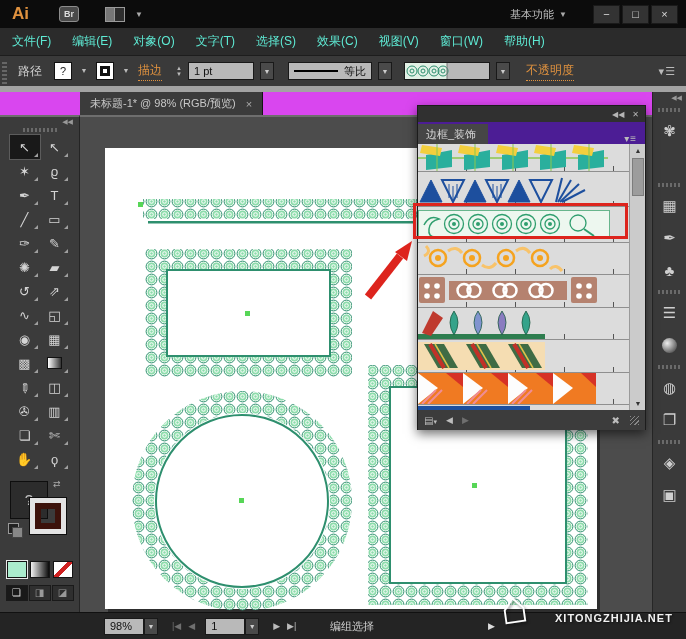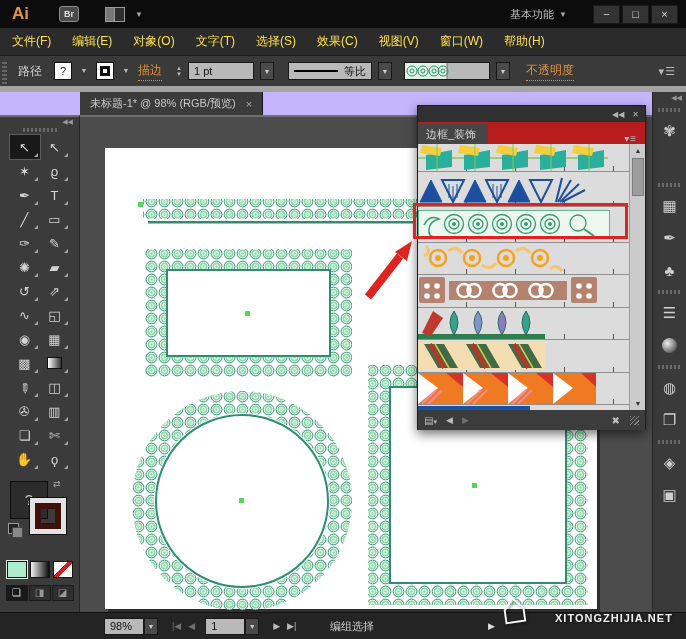--- a/index.html
+++ b/index.html
@@ -23,21 +23,21 @@
   .caret{color:#aaa; font-size:8px;}
   .titlebar .spacer{flex:1;}
   .workspace{color:#bbb; font-size:11px; display:flex; align-items:center; gap:5px; margin-right:16px;}
   .winbtns{display:flex; gap:2px; margin-right:2px;}
   .winbtn{width:27px; height:19px; background:#333; border:1px solid #1a1a1a; color:#ddd;
           font-size:11px; line-height:17px; text-align:center;}
 
   
   .menubar{position:absolute; left:0; top:28px; width:686px; height:28px; background:#2b2b2b;
            border-bottom:1px solid #1d1d1d; display:flex; align-items:center; gap:21px; padding-left:12px;}
-  .menu-item{color:#fde047; font-size:12px; white-space:nowrap;}
+  .menu-item{color:#5eead4; font-size:12px; white-space:nowrap;}
 
   
   .controlbar{position:absolute; left:0; top:56px; width:686px; height:36px; background:#3a3a3a;
               border-bottom:6px solid #a3a3a3; display:flex; align-items:center; gap:6px; padding-left:10px;}
   .cb-grip{position:absolute; left:2px; top:6px; width:5px; height:24px;
            background:repeating-linear-gradient(180deg,#666 0 2px,transparent 2px 4px);}
   .cb-label{color:#cfcfcf; margin:0 6px 0 8px;}
   .swatch{width:18px; height:18px; background:#fff; border:1px solid #111; color:#222;
           font-size:11px; text-align:center; line-height:17px;}
   .swatch.stroke-sw{position:relative;}
@@ -48,21 +48,21 @@
   .field{background:#b9b9b9; color:#111; border:1px solid #191919; height:18px; line-height:16px;
          padding:0 5px; font-size:11px;}
   .stroke-style{display:flex; align-items:center; gap:6px; width:84px;}
   .stroke-line{flex:1; height:2px; background:#000;}
   .brush-prev{width:86px; padding:0;}
   .drop-btn{width:14px; height:18px; background:#4a4a4a; border:1px solid #191919; color:#ccc;
             font-size:7px; text-align:center; line-height:17px;}
   .panel-opts{margin-left:auto; margin-right:10px; color:#bbb; font-size:11px; letter-spacing:1px;}
 
   
-  .tabbar{position:absolute; left:0; top:92px; width:686px; height:23px; background:#c4b5fd;}
+  .tabbar{position:absolute; left:0; top:92px; width:686px; height:23px; background:#d946ef;}
   .doctab{position:absolute; left:80px; top:0; height:23px; background:#3b3b3b; color:#c8c8c8;
           font-size:11px; display:flex; align-items:center; gap:10px; padding:0 10px; border-right:1px solid #141414;}
   .doctab .close{color:#aaa; font-size:11px;}
 
   
   .toolbar{position:absolute; left:0; top:115px; width:80px; height:497px; background:#3b3b3b;
            border-top:2px solid #6e6e6e; border-right:1px solid #242424;}
   .tb-head{height:10px; text-align:right; color:#999; font-size:7px; padding:1px 6px 0 0;}
   .tb-grip{width:34px; height:4px; margin:1px auto 3px;
            background:repeating-linear-gradient(90deg,#6a6a6a 0 2px,transparent 2px 4px);}
@@ -112,21 +112,21 @@
              color:#cfcfcf; font-size:15px; margin:1px 0;}
   .dock-item .quarter{width:16px; height:16px; background:conic-gradient(from 180deg at 0% 100%,#eee,#555 25%,transparent 25%);
                       border-bottom-left-radius:2px;}
   .dock-item .sphere{width:15px; height:15px; border-radius:50%; background:radial-gradient(circle at 35% 35%,#eee,#666 70%,#333);}
 
   
   .panel{position:absolute; left:417px; top:105px; width:229px; height:325px; z-index:5;
          box-shadow:0 4px 10px rgba(0,0,0,.55); background:#3c3c3c; border:1px solid #1c1c1c;}
   .panel-topstrip{height:16px; background:#303030; display:flex; justify-content:flex-end; align-items:center;
                   gap:8px; padding-right:6px; color:#b5b5b5; font-size:8px;}
-  .panel-tabs{height:22px; background:#b91c1c; display:flex; align-items:flex-end;}
+  .panel-tabs{height:22px; background:#4c1d95; display:flex; align-items:flex-end;}
   .panel-tab{background:#464646; color:#d8d8d8; font-size:11px; padding:3px 12px 3px 8px; height:20px;}
   .panel-menu{margin-left:auto; color:#bbb; font-size:10px; padding:0 8px; letter-spacing:1px;}
   .panel-body{position:relative; height:266px; background:var(--panel_bg); overflow:hidden;}
   .brush-rows{position:absolute; left:0; top:0; width:213px;}
   .brush-row{position:relative; width:213px; border-bottom:1px solid #8f8f8f;
              background-image:repeating-linear-gradient(90deg,transparent 0 48px,#555 48px 49px);
              background-size:100% 5px; background-position:0 100%; background-repeat:no-repeat;}
   .brush-row svg{display:block;}
   .panel-scroll{position:absolute; right:0; top:0; width:16px; height:266px; background:#cbcbcb; border-left:1px solid #9a9a9a;}
   .ps-up,.ps-dn{position:absolute; left:0; width:16px; height:13px; color:#333; font-size:7px; text-align:center; line-height:13px;}

